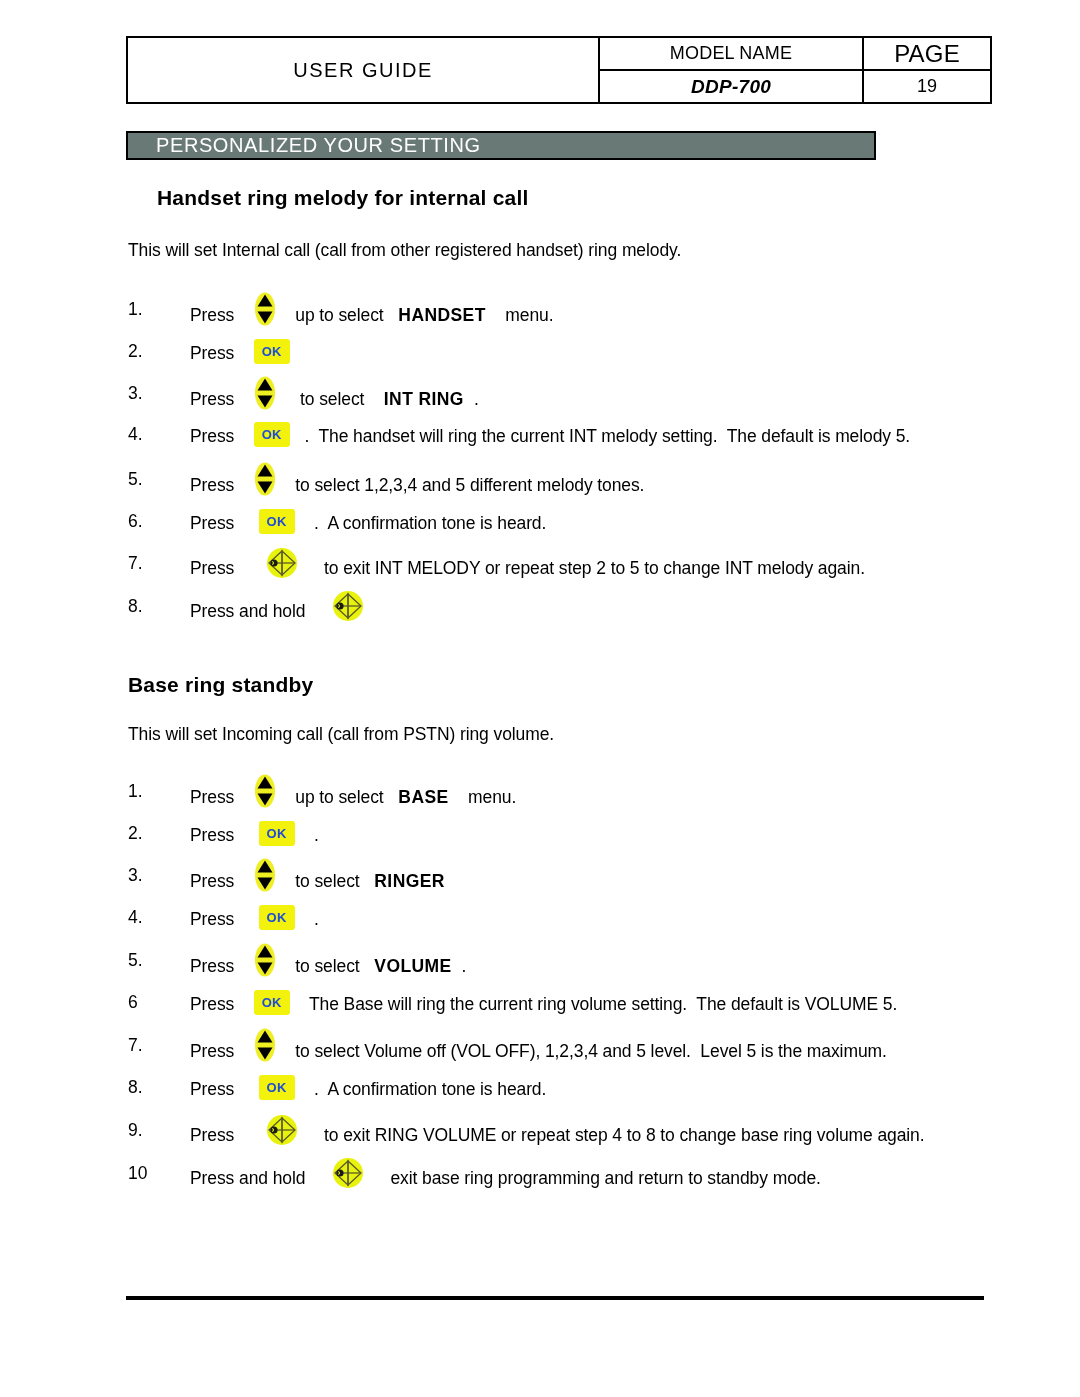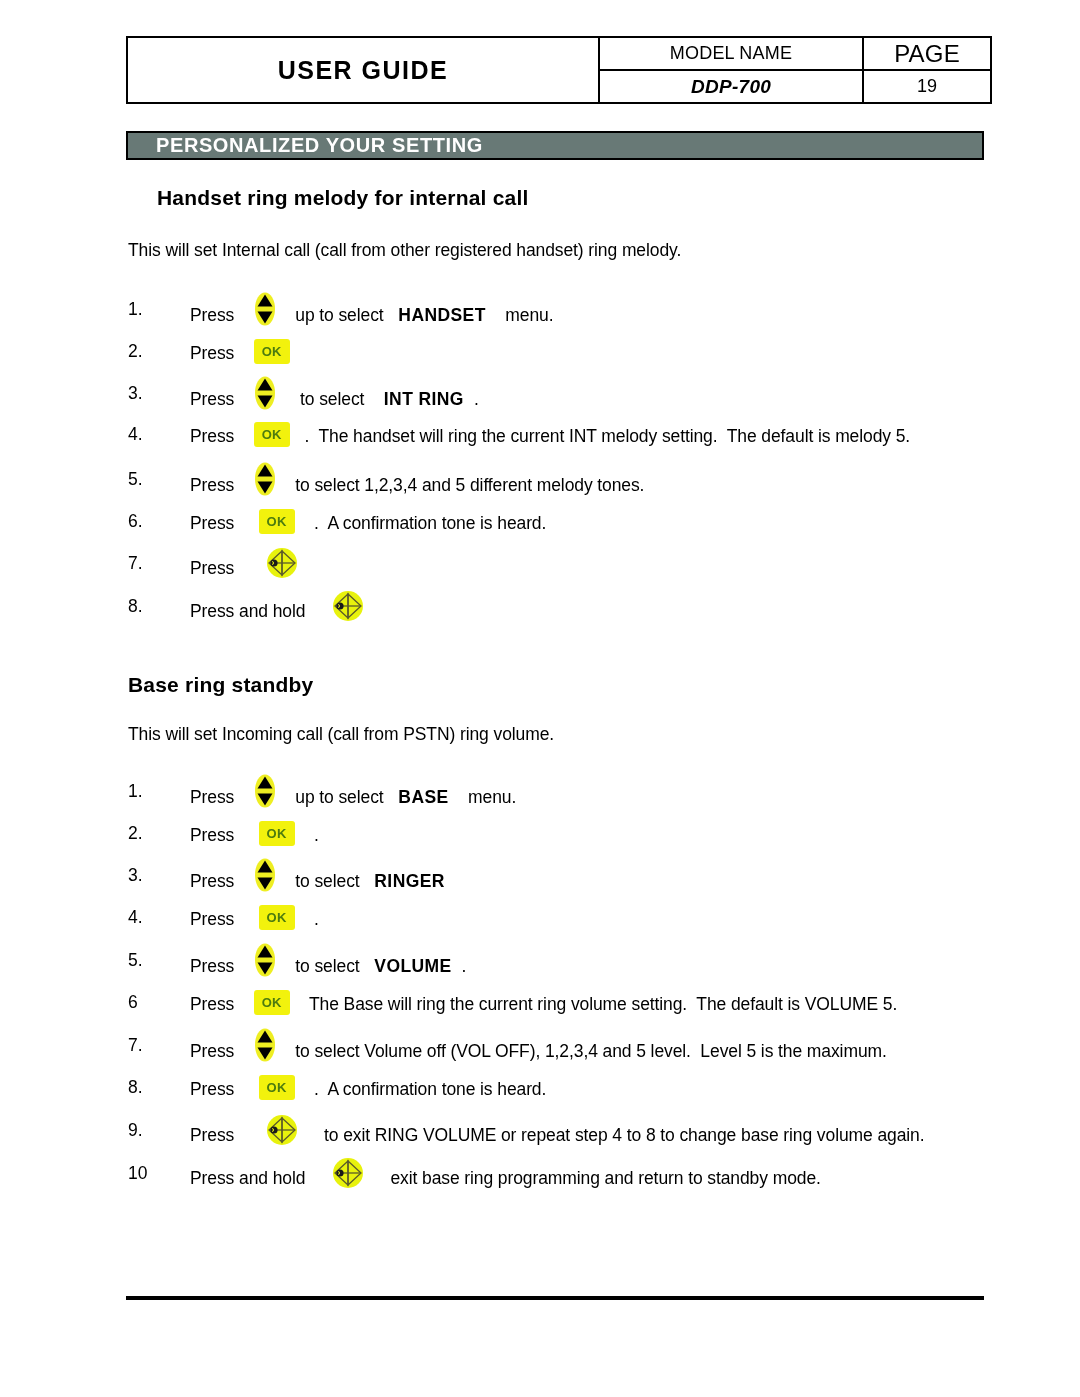--- a/index.html
+++ b/index.html
@@ -33,22 +33,22 @@
   }
   .hdr-table td {
     border: 2px solid #000000;
     text-align: center;
     vertical-align: middle;
     padding: 0;
     background: #ffffff;
   }
   .cell-userguide {
     width: 470px;
-    font-size: 25px;
-    font-weight: bold;
+    font-size: 20px;
+    font-weight: normal;
     letter-spacing: 1.5px;
     height: 62px;
     border-radius: 14px;
   }
   .cell-modelname {
     width: 262px;
     height: 31px;
     font-size: 18px;
     letter-spacing: 0.2px;
     margin-top: 48px;
@@ -70,28 +70,28 @@
   .cell-pagevalue {
     font-size: 18px;
     height: 31px;
   }
 
   
   .banner {
     position: absolute;
     left: 126px;
     top: 131px;
-    width: 858px;
+    width: 750px;
     height: 29px;
     background: #687976;
     border: 2px solid #000000;
     box-sizing: border-box;
     color: #ffffff;
     font-size: 20px;
-    font-weight: bold;
+    font-weight: normal;
     letter-spacing: 0.6px;
     display: flex;
     align-items: center;
     padding-left: 28px;
     box-sizing: border-box;
   }
 
   
   .sub-heading {
     position: absolute;
@@ -143,21 +143,21 @@
     height: 34px;
     vertical-align: middle;
     flex: 0 0 22px;
   }
   .icon-ok {
     display: inline-block;
     width: 36px;
     height: 25px;
     background: #F2F20D;
     border-radius: 3px;
-    color: #4d7c0f;
+    color: #1d4ed8;
     font-size: 13px;
     font-weight: bold;
     line-height: 25px;
     text-align: center;
     letter-spacing: 0.3px;
     vertical-align: middle;
     flex: 0 0 36px;
   }
   .icon-hangup {
     display: inline-block;
@@ -271,20 +271,21 @@
         <span class="step-text">
           <span class="txt">Press   </span>
           <span class="icon-hangup"><svg viewBox="0 0 46 32" width="46" height="32" xmlns="http://www.w3.org/2000/svg">
               <ellipse cx="23" cy="16" rx="15" ry="15" fill="#E8F20D"></ellipse>
               <path d="M10 16 L23 4 L23 28 Z" fill="none" stroke="#5a5a2a" stroke-width="1.3"></path>
               <path d="M36 16 L23 4 L23 28 Z" fill="none" stroke="#5a5a2a" stroke-width="1.3"></path>
               <line x1="10" y1="16" x2="36" y2="16" stroke="#5a5a2a" stroke-width="1.3"></line>
               <circle cx="15" cy="16" r="3.6" fill="#1a1a1a"></circle>
               <path d="M13.2 14.4 q2.6 1.6 0 3.2" fill="none" stroke="#E8F20D" stroke-width="1.1"></path>
             </svg></span>
+          <span class="txt">  to exit INT MELODY or repeat step 2 to 5 to change INT melody again.</span>
         </span>
       </div>
       <div class="step" style="top: 591px;">
         <span class="step-num">8.</span>
         <span class="step-text">
           <span class="txt">Press and hold  </span>
           <span class="icon-hangup"><svg viewBox="0 0 46 32" width="46" height="32" xmlns="http://www.w3.org/2000/svg">
               <ellipse cx="23" cy="16" rx="15" ry="15" fill="#E8F20D"></ellipse>
               <path d="M10 16 L23 4 L23 28 Z" fill="none" stroke="#5a5a2a" stroke-width="1.3"></path>
               <path d="M36 16 L23 4 L23 28 Z" fill="none" stroke="#5a5a2a" stroke-width="1.3"></path>

